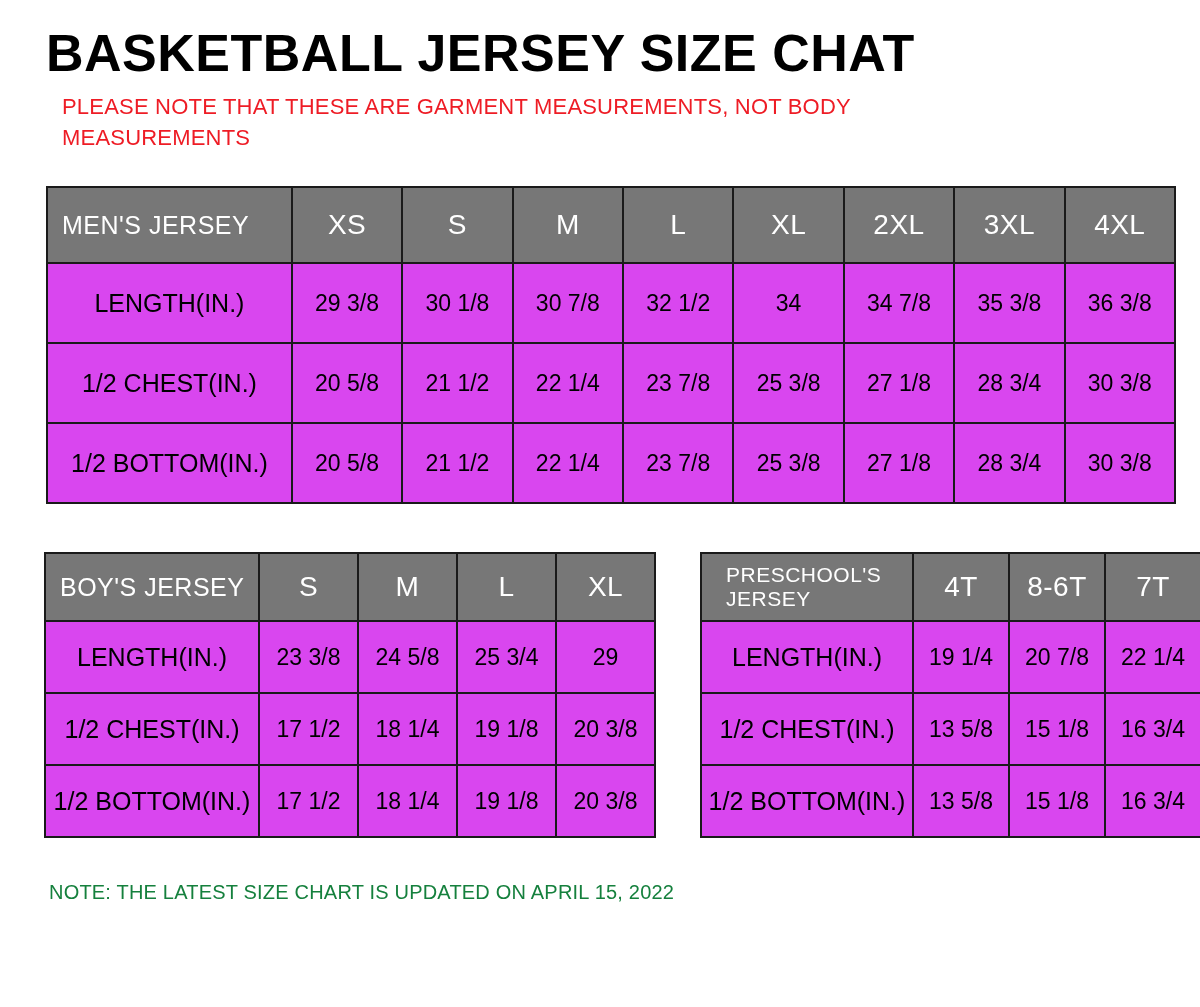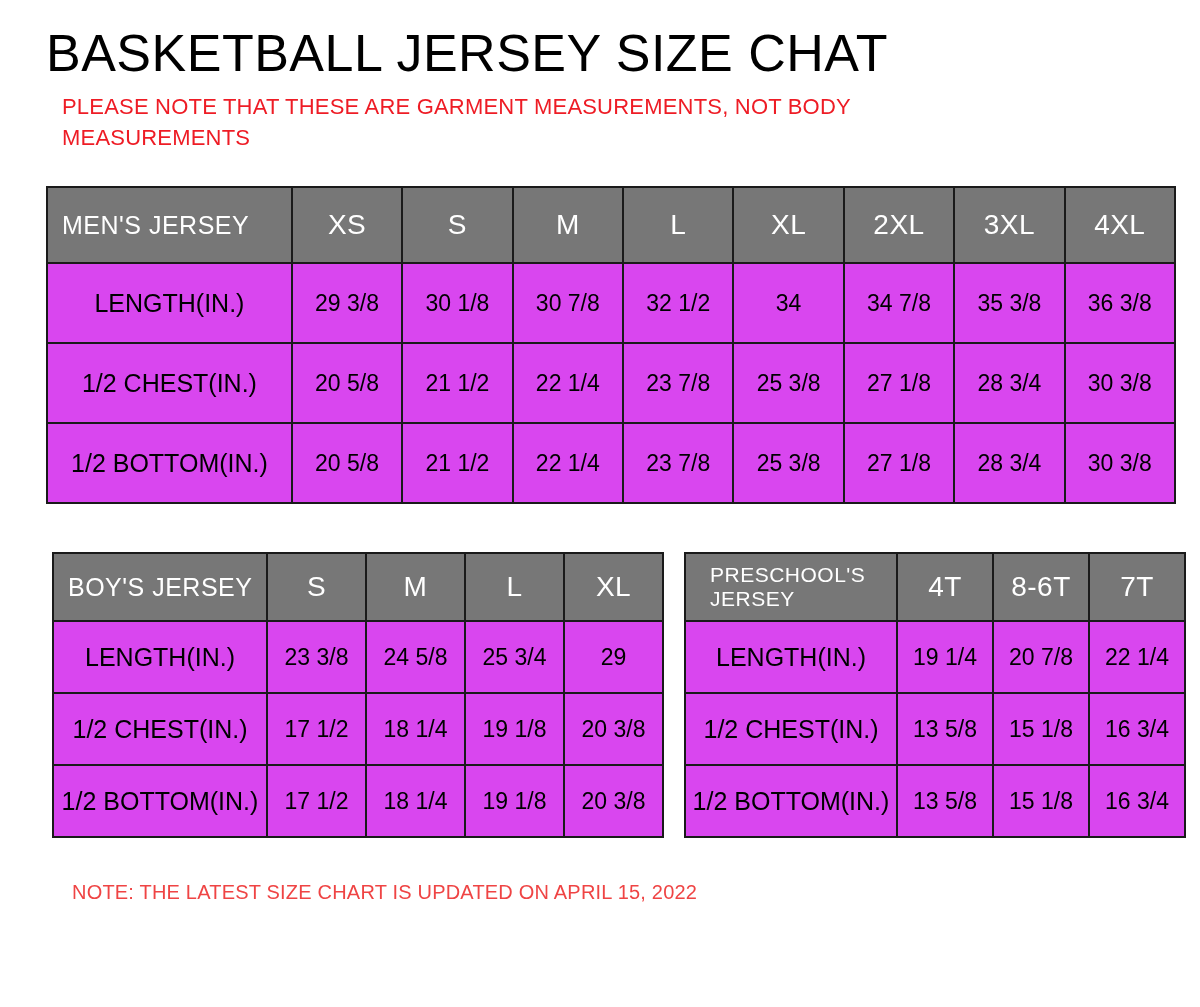--- a/index.html
+++ b/index.html
@@ -16,21 +16,21 @@
     overflow: hidden;
   }
   .page {
     padding: 18px 24px 0 24px;
     box-sizing: border-box;
     width: 1200px;
     height: 1007px;
   }
   .title {
     font-size: 52px;
-    font-weight: 400;
+    font-weight: 700;
     letter-spacing: 0.5px;
     margin: 8px 0 10px 22px;
     line-height: 1.05;
     white-space: nowrap;
   }
   .note-top {
     color: #ee1c25;
     font-size: 22px;
     letter-spacing: 0.2px;
     line-height: 1.45;
@@ -75,22 +75,22 @@
   #mens-table {
     width: 1130px;
     margin: 32px 0 0 22px;
     border-radius: 7px;
   }
   #mens-table col.c0 { width: 244px; }
   #mens-table col.csz { width: 110px; }
 
   .lower-wrap {
     display: flex;
-    gap: 20px;
-    margin: 48px 0 0 28px;
+    gap: 44px;
+    margin: 48px 0 0 20px;
   }
   
   #boys-table { width: 610px; }
   #boys-table col.c0 { width: 214px; }
   #boys-table col.csz { width: 99px; }
   #boys-table thead th { height: 64px; }
   #boys-table tbody td { height: 68px; }
 
   
   #preschool-table { width: 500px; }
@@ -98,22 +98,22 @@
   #preschool-table col.csz { width: 96px; }
   #preschool-table thead th { height: 64px; }
   #preschool-table tbody td { height: 68px; }
   #preschool-table thead th.rowhead {
     font-size: 21px;
     letter-spacing: 0.5px;
     padding-left: 24px;
   }
 
   .notes-bottom {
-    margin: 38px 0 0 48px;
-    color: #ef4444;
+    margin: 38px 0 0 25px;
+    color: #15803d;
     font-size: 20px;
     line-height: 1.65;
     letter-spacing: 0.2px;
   }
   .notes-bottom div { white-space: nowrap; }
 </style>
 </head>
 <body>
 
 <div class="page">

